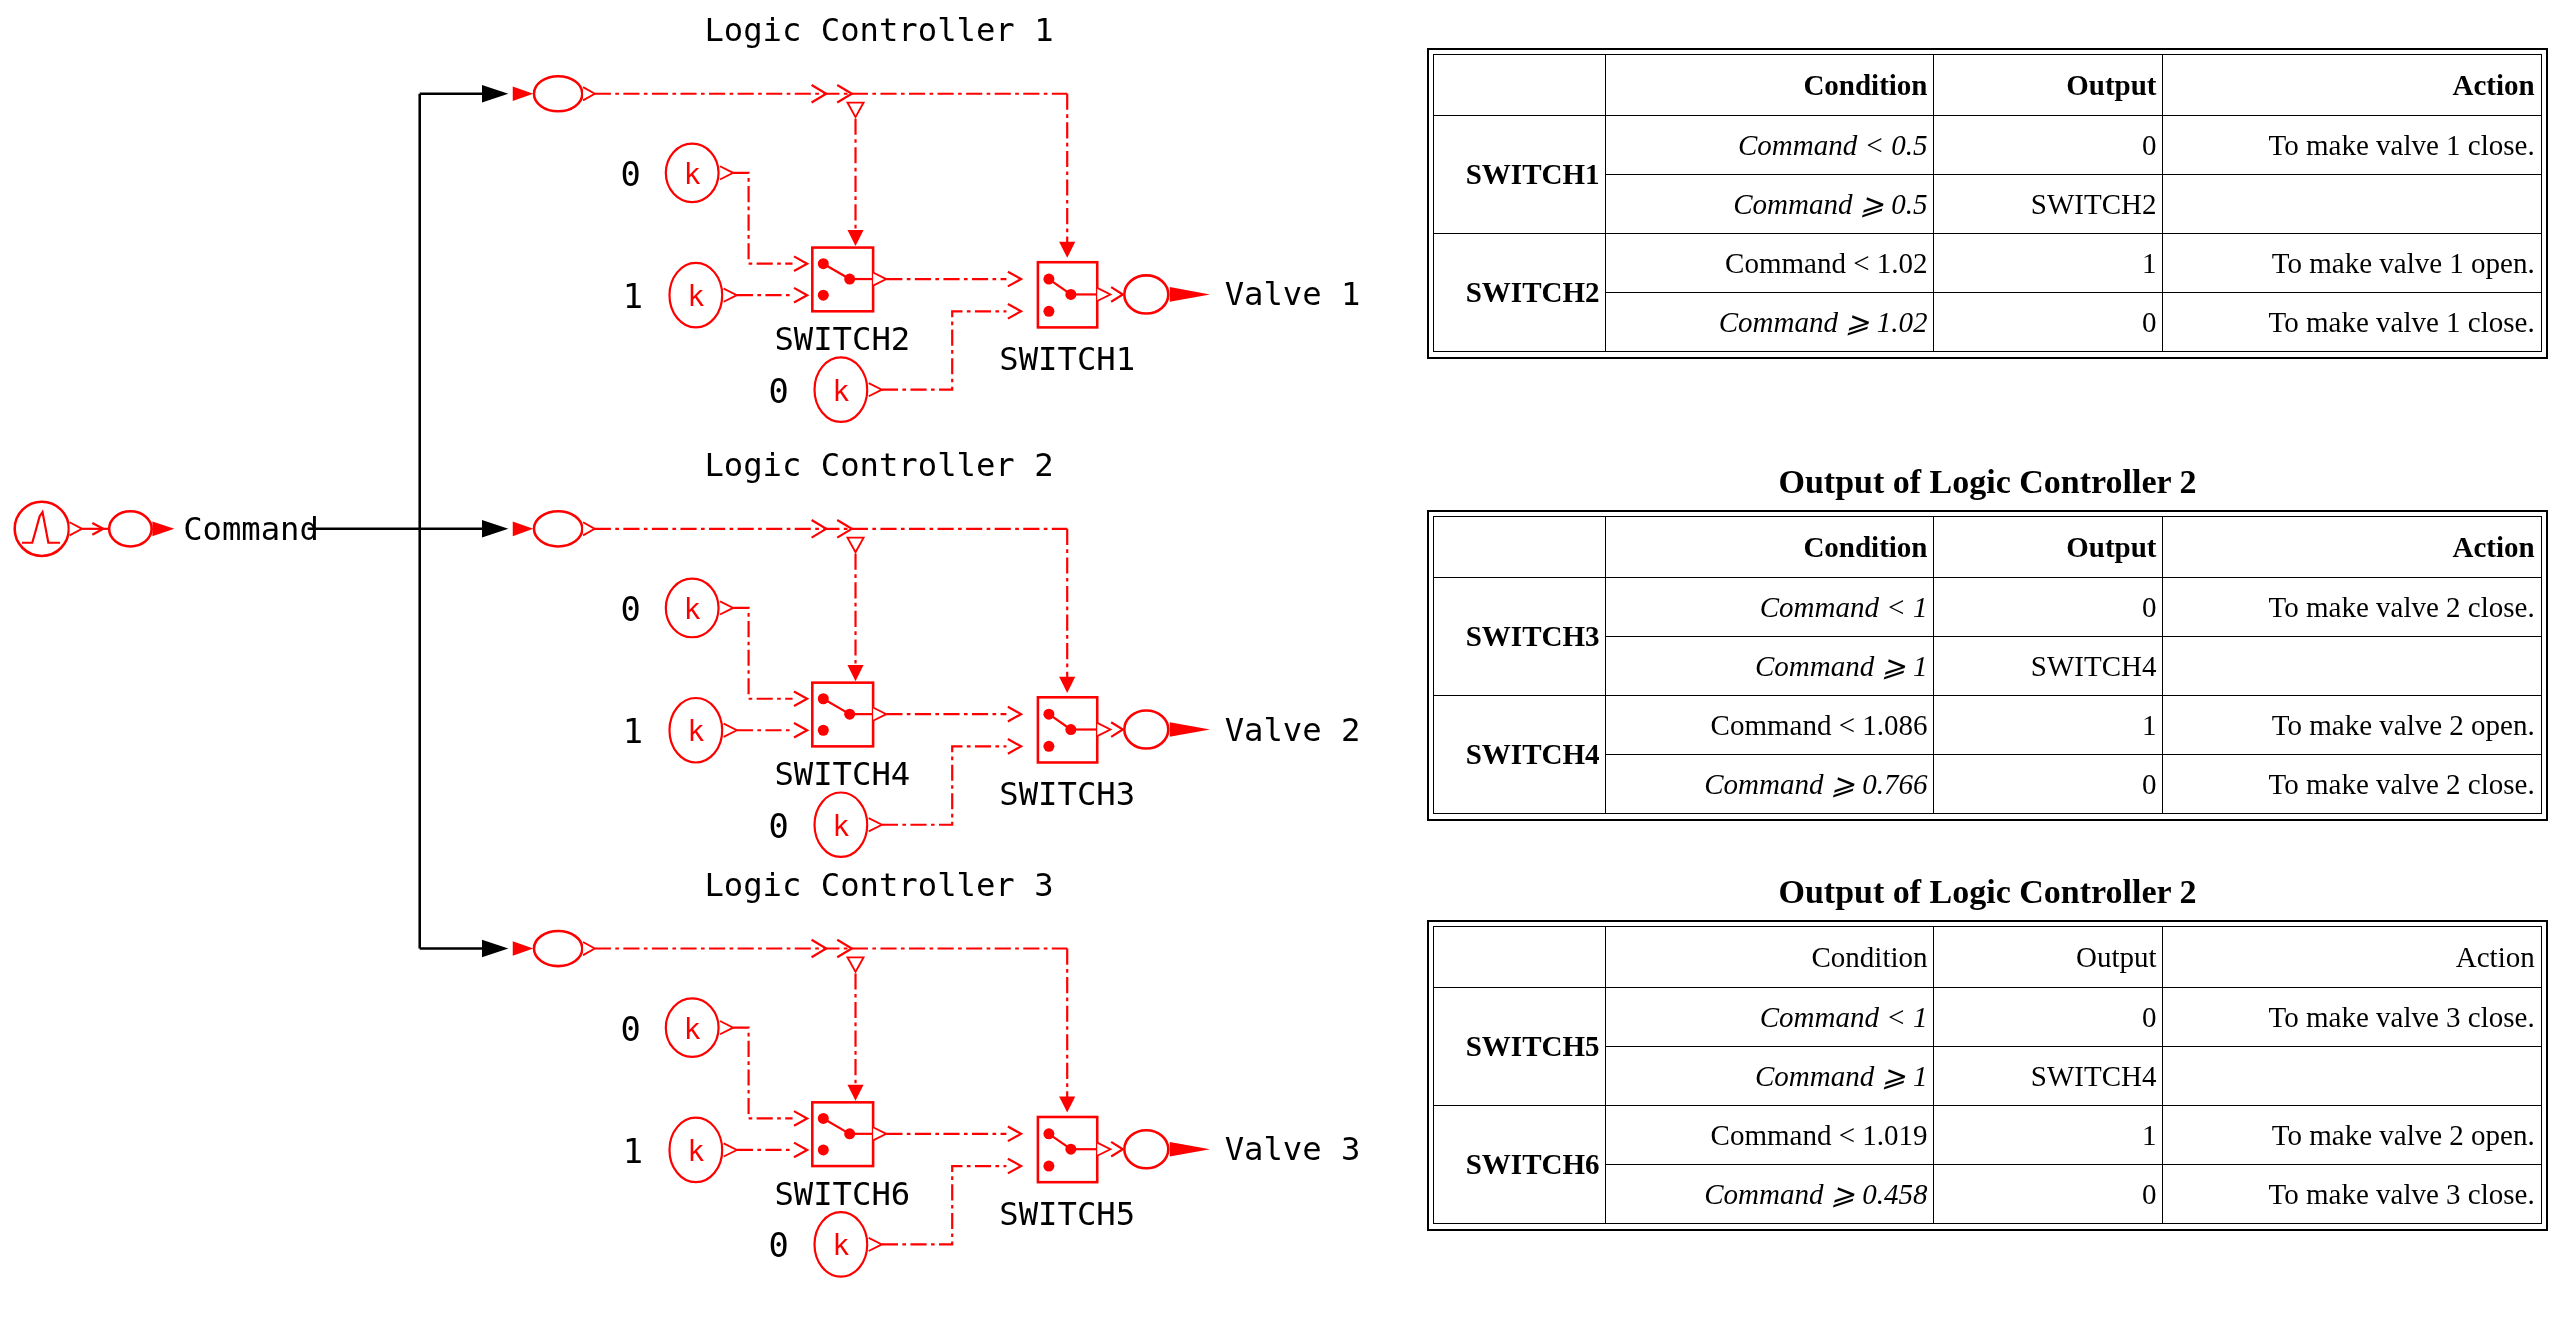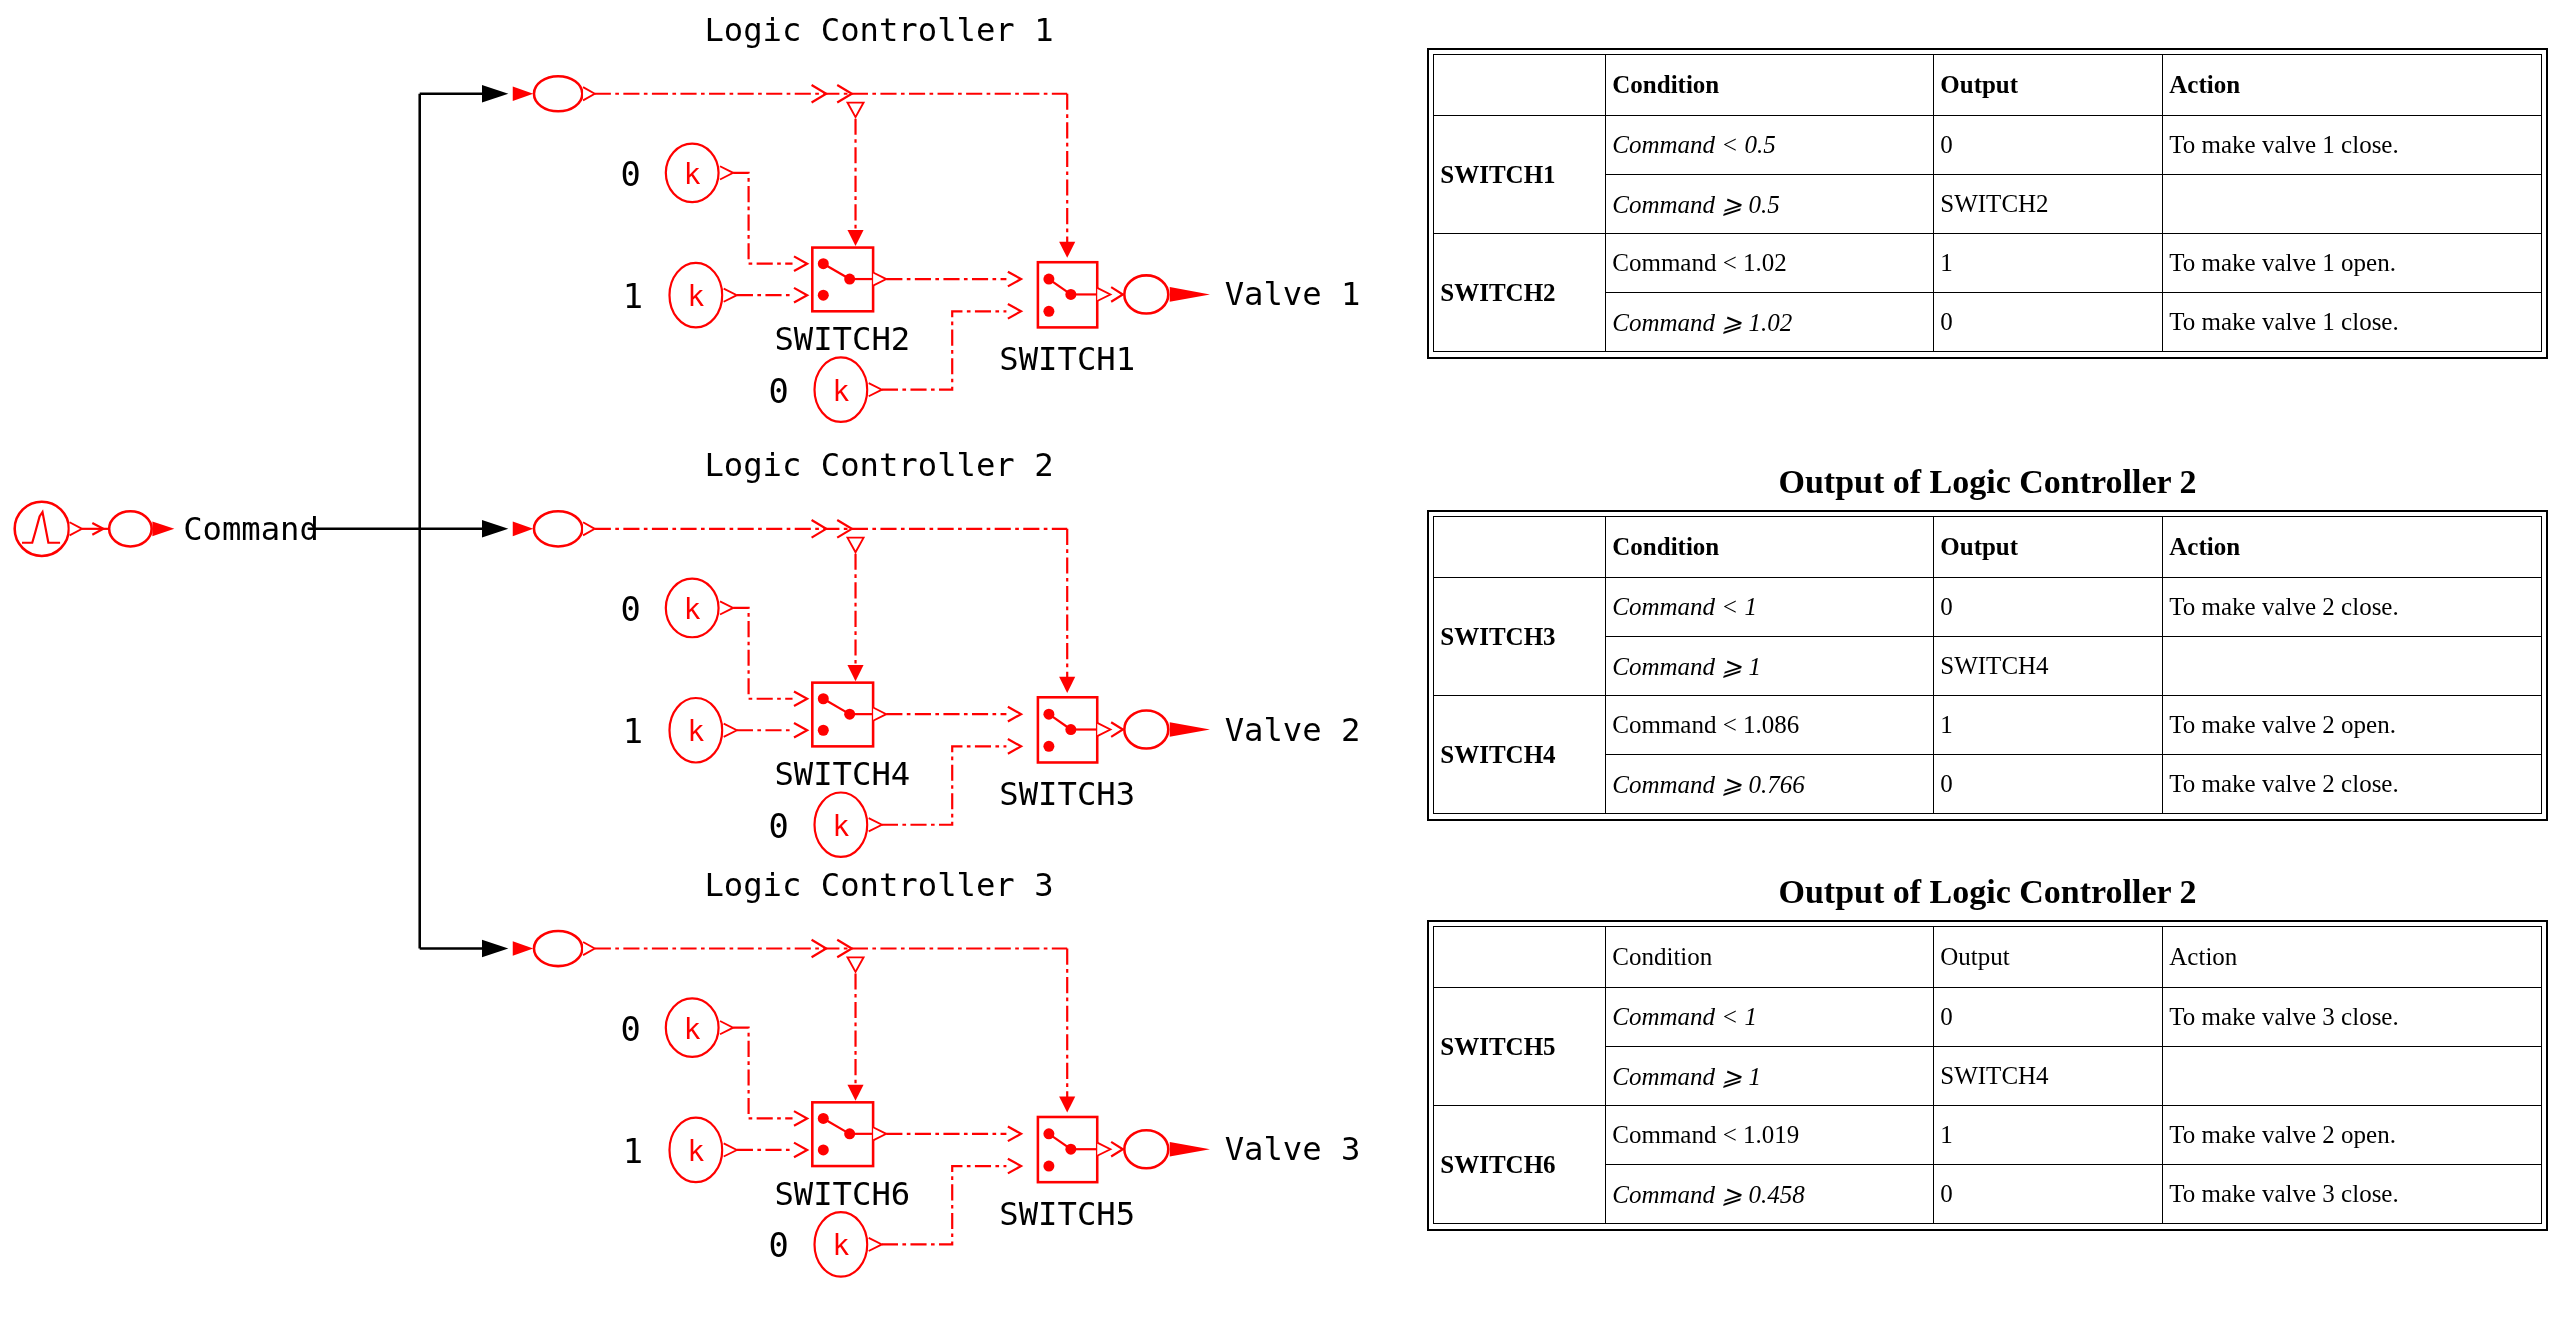--- a/index.html
+++ b/index.html
@@ -11,22 +11,22 @@
   .dg-num{font-size:46px;fill:#000;}
   .dg-k{font-size:38px;fill:#ff0000;}
   .dg-swlabel{font-size:44px;fill:#000;}
   .dg-valve{font-size:44px;fill:#000;}
   .dg-cmd{font-size:44px;fill:#000;}
 
   .tbl-block{position:absolute;left:1427px;width:1121px;}
   .tbl-title{width:100%;text-align:center;font-weight:bold;font-size:34px;line-height:44px;}
   .tbl-outer{margin-top:5.9px;border:2.2px solid #000;padding:4.4px;background:#fff;}
   table.tbl{width:100%;border-collapse:collapse;table-layout:fixed;}
-  table.tbl td,table.tbl th{border:1.5px solid #000;text-align:left;vertical-align:middle;
-      font-size:25px;padding:0 5.9px;overflow:hidden;}
+  table.tbl td,table.tbl th{border:1.5px solid #000;text-align:right;vertical-align:middle;
+      font-size:29px;padding:0 5.9px;overflow:hidden;}
   table.tbl tr.hdr td{height:60px;font-weight:bold;}
   table.tbl.plain-hdr tr.hdr td{font-weight:normal;}
   table.tbl td{height:58px;}
   td.swcell{font-weight:bold;font-size:31px;}
   td.cond.it{font-style:italic;}
   td.act{text-align:left;padding-left:10.3px;}
   .caption-a{position:absolute;left:51px;top:1261px;width:1318px;font-size:37px;}
   .caption-b{position:absolute;left:1427px;top:1245px;width:1121px;text-align:center;font-size:34px;}
 </style>
 </head>

